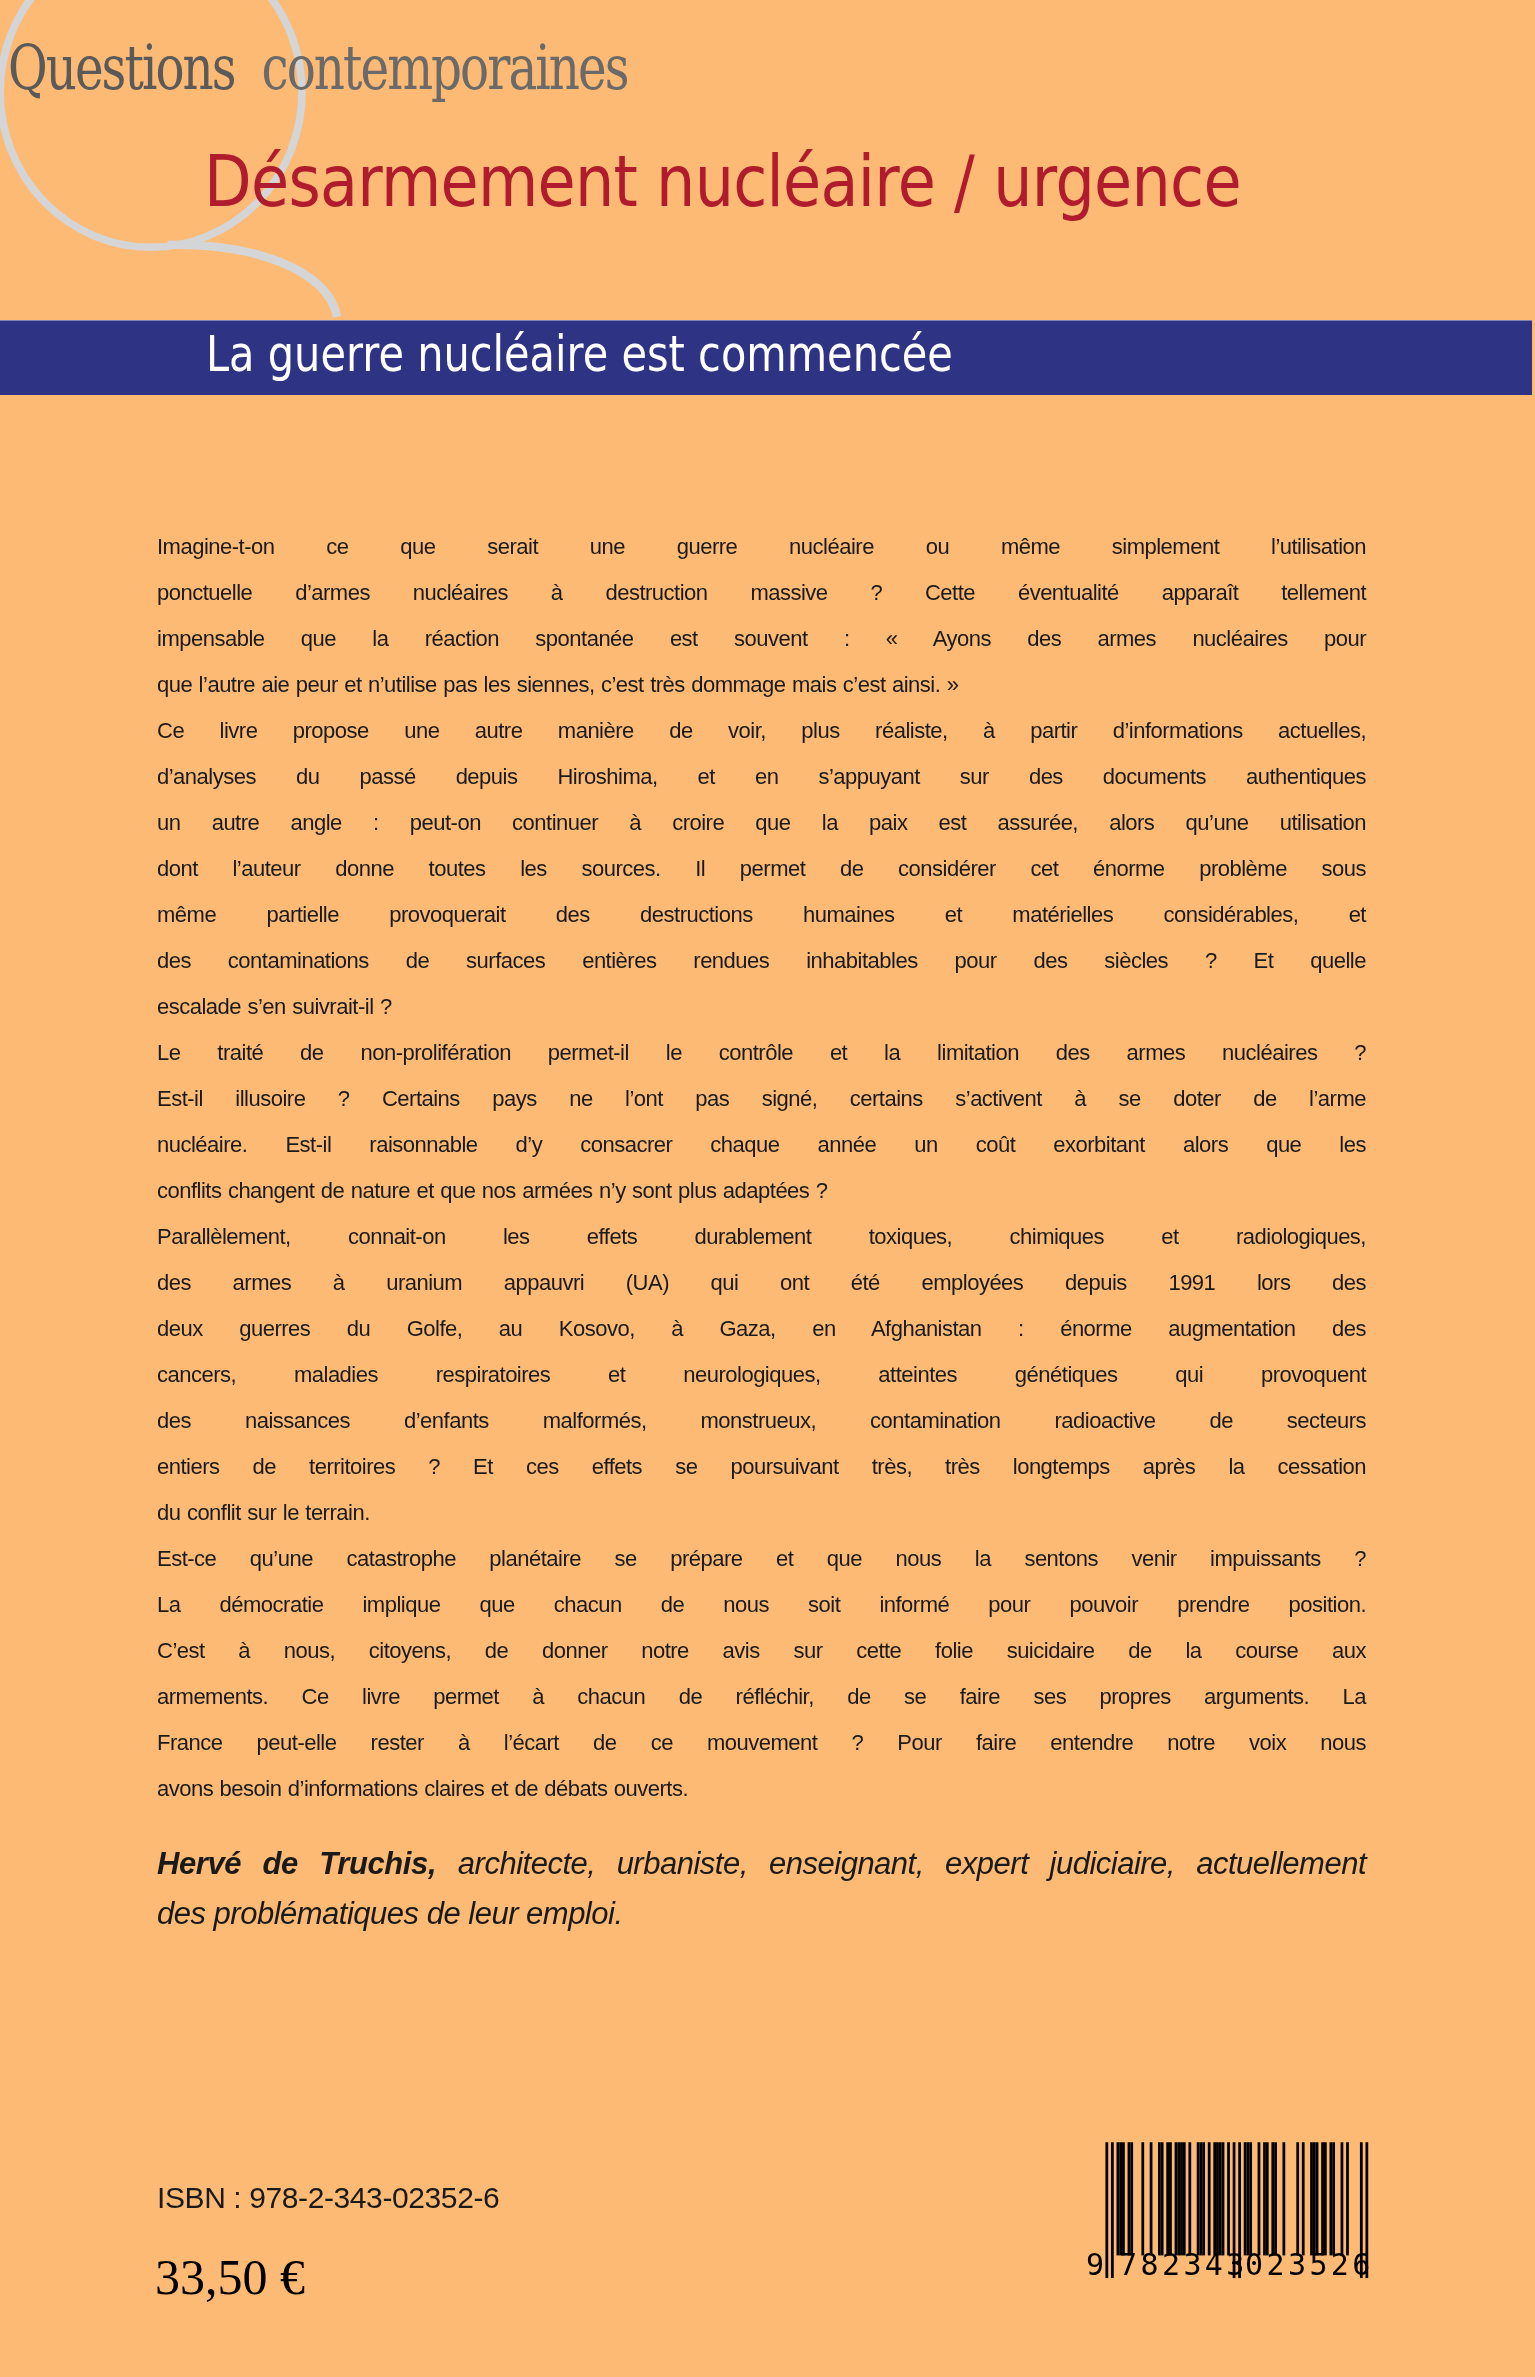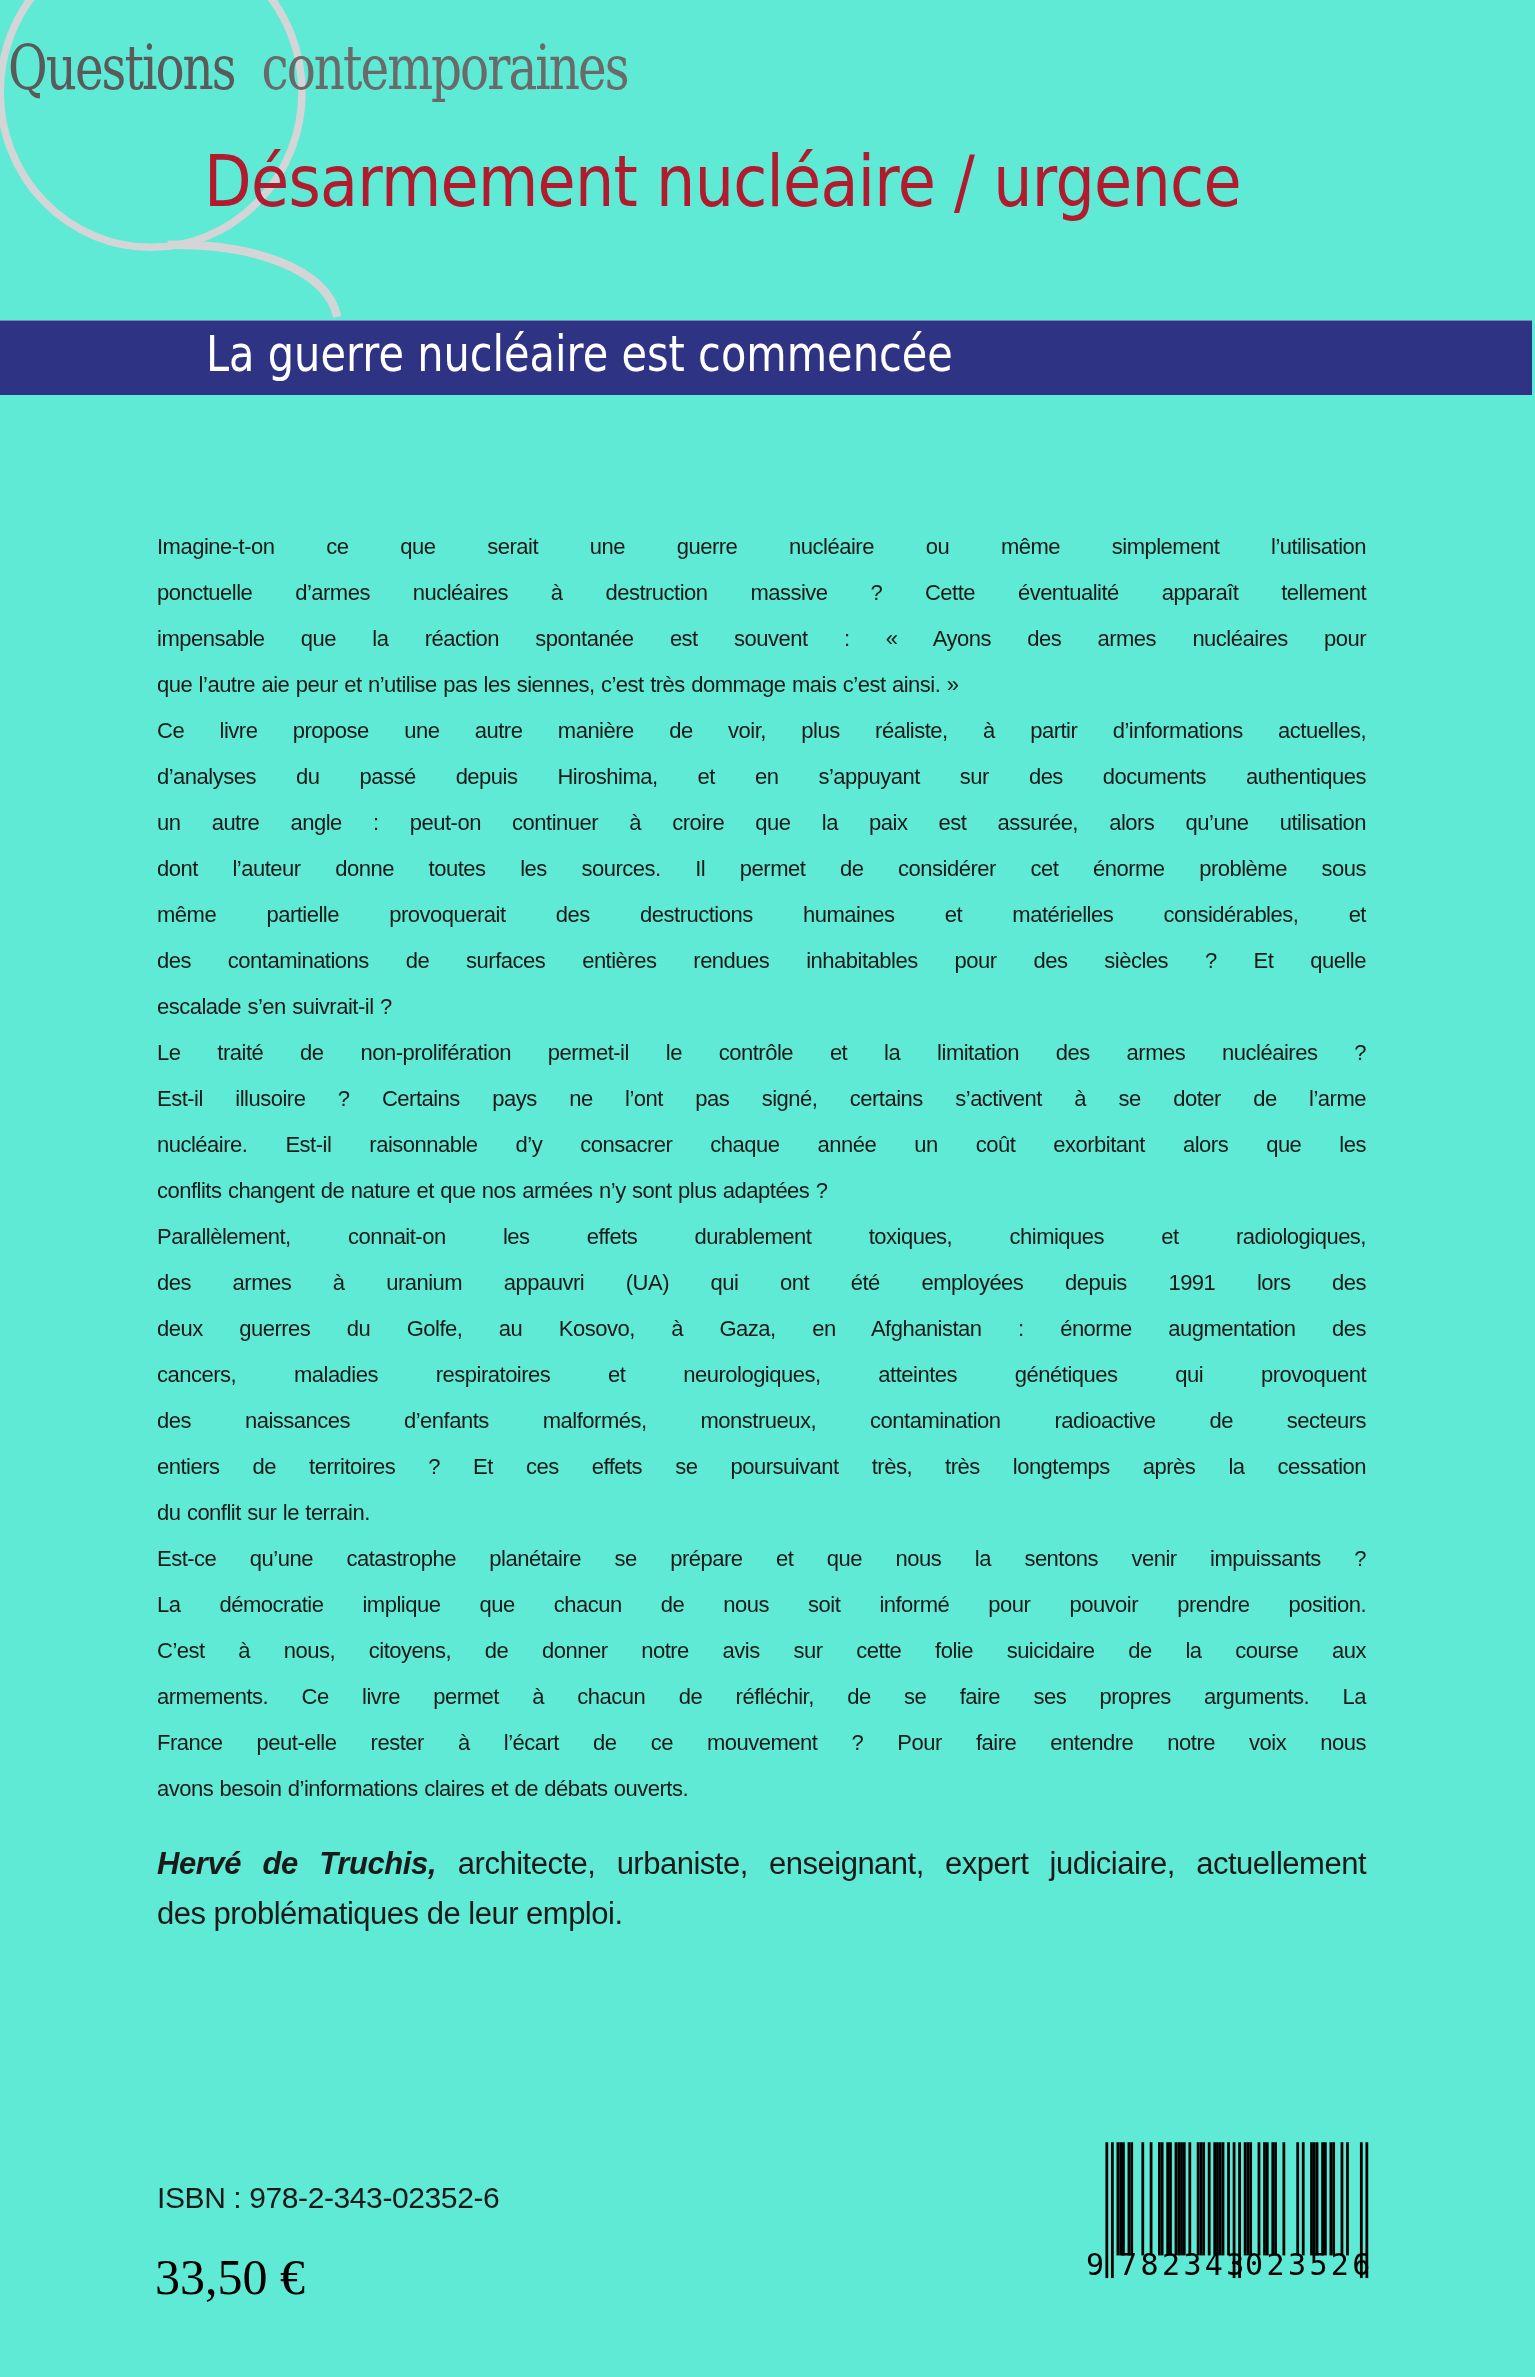--- a/index.html
+++ b/index.html
@@ -1,17 +1,17 @@
 <!DOCTYPE html>
 <html style="font-size:13.4px"><head>
 <meta charset="utf-8">
 <style>
   html, body { margin: 0; padding: 0; background: #ffffff; }
   body { width: 1535px; height: 2377px; position: relative; overflow: hidden; }
-  .page { position: absolute; left: 0; top: 0; width: 1535px; height: 2377px; background: #5eead4; }
+  .page { position: absolute; left: 0; top: 0; width: 1535px; height: 2377px; background: #fdba74; }
 
   
   .q-logo { position: absolute; left: 0; top: 0; width: 386px; height: 327px; }
 
   .series-title {
     position: absolute; left: 8.4px; top: 34px;
     font-family: "DejaVu Serif", "Liberation Serif", serif;
     font-weight: 200; font-size: 62px; line-height: 67px;
     color: #5a5a5a; letter-spacing: -2.5px; white-space: nowrap;
     transform: scaleX(0.78); transform-origin: left top;
@@ -54,21 +54,21 @@
   .line.full > span { width: 1209px; text-align: justify; text-align-last: justify; }
 
   .bio {
     position: absolute; left: 157px; top: 1839px; width: 1209px;
     font-family: "Liberation Sans", sans-serif; font-size: 31px; color: #1a1a1a;
   }
   .bio .bline { display: block; height: 50px; line-height: 50px; white-space: nowrap; }
   .bio .bline > span.inner { display: inline-block; width: 1209px; text-align: justify; text-align-last: justify; }
   .bio .bline.last > span.inner { text-align-last: left; }
   .bio .author { font-weight: 700; font-style: italic; letter-spacing: -0.4px; }
-  .bio .desc { letter-spacing: -0.5px; }
+  .bio .desc { font-style: italic; letter-spacing: -0.5px; }
 
   .isbn {
     position: absolute; left: 157px; top: 2181px;
     font-family: "Liberation Sans", sans-serif; font-size: 30px; color: #1a1a1a;
     letter-spacing: -0.4px; white-space: nowrap; text-align: center;
   }
   .price {
     position: absolute; left: 155px; top: 2248px;
     font-family: "Liberation Serif", serif; font-size: 50px; color: #000000;
     white-space: nowrap;

